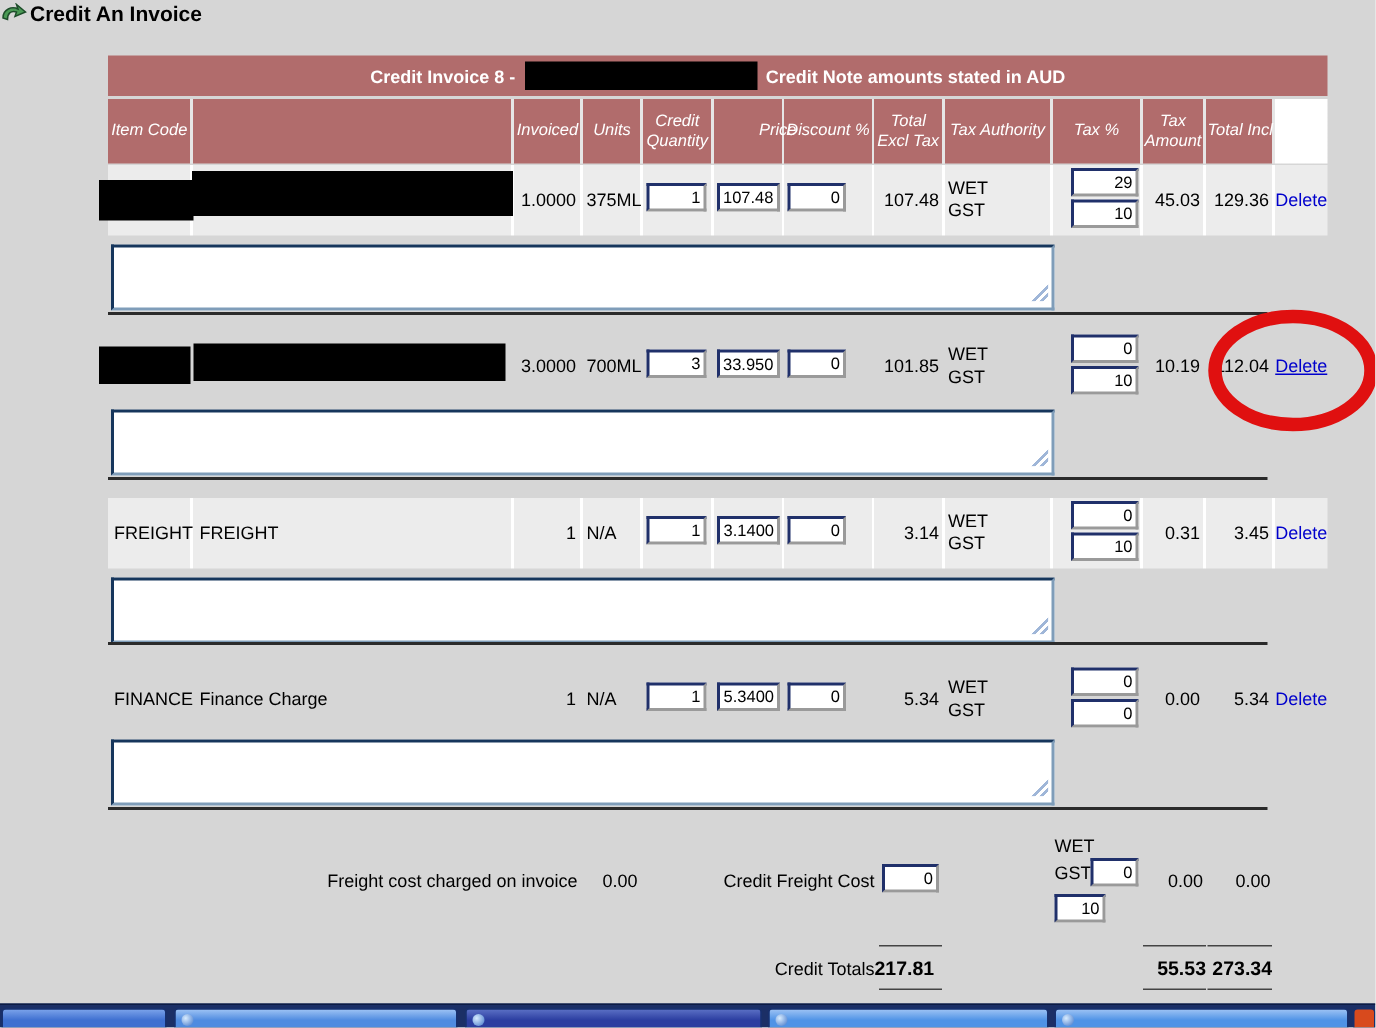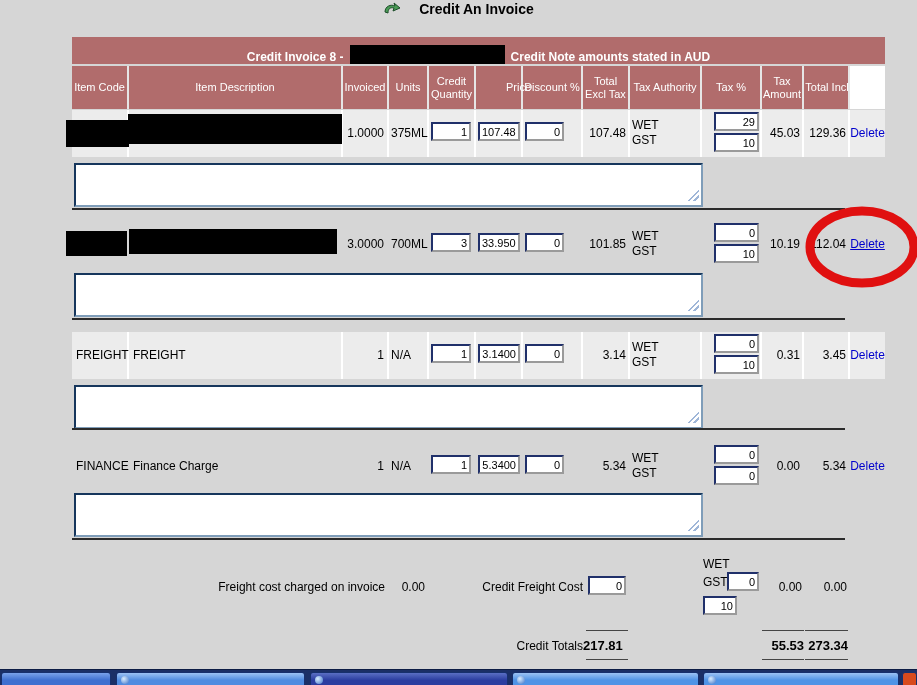--- a/index.html
+++ b/index.html
@@ -1,40 +1,40 @@
 <!DOCTYPE html>
 <html><head>
 <meta charset="utf-8">
 <style>
   html,body{margin:0;padding:0;}
   #canvas{position:relative;width:917px;height:685px;background:#d6d6d6;overflow:hidden;
           font-family:"Liberation Sans",sans-serif;color:#000;}
   
   .pagetitle{position:absolute;top:0;left:0;width:100%;height:18px;display:flex;
-             align-items:center;justify-content:center;gap:18px;font-size:14px;font-weight:bold;}
+             align-items:center;gap:2px;font-size:14px;font-weight:bold;}
   
   .invbar{position:absolute;left:72px;top:37px;width:813px;height:27px;background:#b16c6c;
-          color:#fff;font-weight:bold;font-size:12px;display:flex;align-items:flex-end;justify-content:center;}
+          color:#fff;font-weight:bold;font-size:12px;display:flex;align-items:center;justify-content:center;}
   .redact-inline{display:inline-block;width:155px;height:19px;background:#000;margin:0 6px;vertical-align:middle;}
   
   .hdrband{position:absolute;left:72px;top:66px;width:813px;height:43px;background:
     linear-gradient(90deg,
     #b16c6c 0 55px,#e6e6e6 55px 57px,
     #b16c6c 57px 269px,#e6e6e6 269px 271px,
     #b16c6c 271px 315px,#e6e6e6 315px 317px,
     #b16c6c 317px 355px,#e6e6e6 355px 357px,
     #b16c6c 357px 402px,#e6e6e6 402px 404px,
     #b16c6c 404px 449px,#e6e6e6 449px 451px,
     #b16c6c 451px 509px,#e6e6e6 509px 511px,
     #b16c6c 511px 556px,#e6e6e6 556px 558px,
     #b16c6c 558px 628px,#e6e6e6 628px 630px,
     #b16c6c 630px 688px,#e6e6e6 688px 690px,
     #b16c6c 690px 730px,#e6e6e6 730px 732px,
     #b16c6c 732px 776px,#e6e6e6 776px 778px,
-    #ffffff 778px 813px);}
+    #ffffff 778px 813px); font-style: italic;}
   .hcell{position:absolute;top:0;height:43px;color:#fff;font-size:11px;line-height:13px;
          display:flex;align-items:center;justify-content:center;text-align:center;}
   
   .rowbg{position:absolute;left:72px;width:813px;height:47px;background:
     linear-gradient(90deg,
     #ececec 0 55px,#fff 55px 57px,
     #ececec 57px 269px,#fff 269px 271px,
     #ececec 271px 315px,#fff 315px 317px,
     #ececec 317px 355px,#fff 355px 357px,
     #ececec 357px 402px,#fff 402px 404px,
@@ -98,21 +98,20 @@
   </div>
 
   <div class="invbar">
     <span>Credit Invoice 8 -</span>
     <span class="redact-inline"></span>
     <span>Credit Note amounts stated in AUD</span>
   </div>
 
   <div class="hdrband">
     <div class="hcell" style="left:0;width:55px">Item Code</div>
-    <div class="hcell" style="left:57px;width:212px">Item Description</div>
     <div class="hcell" style="left:271px;width:44px">Invoiced</div>
     <div class="hcell" style="left:317px;width:38px">Units</div>
     <div class="hcell" style="left:357px;width:45px">Credit Quantity</div>
     <div class="hcell" style="left:412px;width:69px">Price</div>
     <div class="hcell" style="left:451px;width:58px">Discount %</div>
     <div class="hcell" style="left:511px;width:45px">Total Excl Tax</div>
     <div class="hcell" style="left:558px;width:70px">Tax Authority</div>
     <div class="hcell" style="left:630px;width:58px">Tax %</div>
     <div class="hcell" style="left:690px;width:40px">Tax Amount</div>
     <div class="hcell" style="left:732px;width:66px">Total Incl Tax</div>

